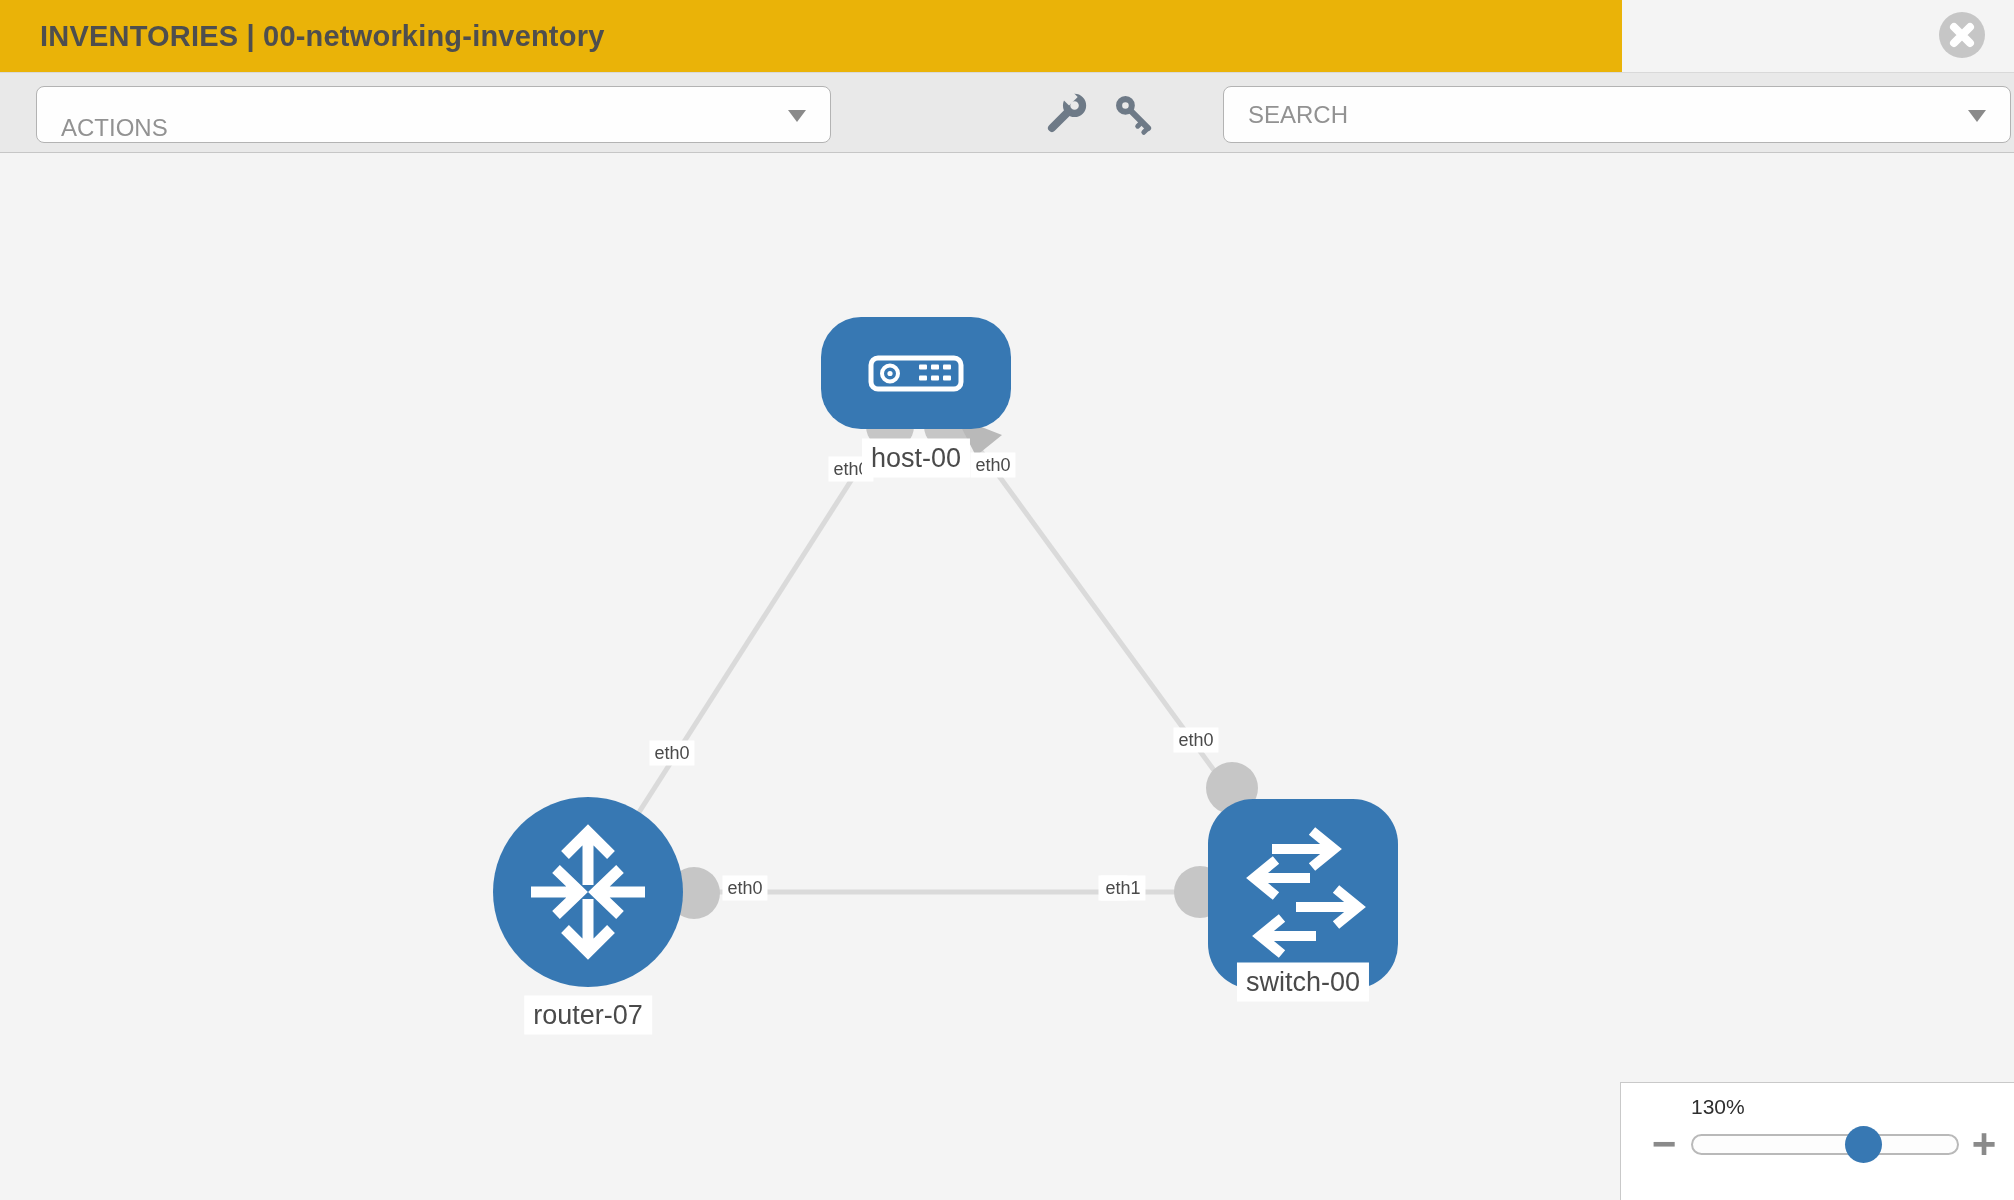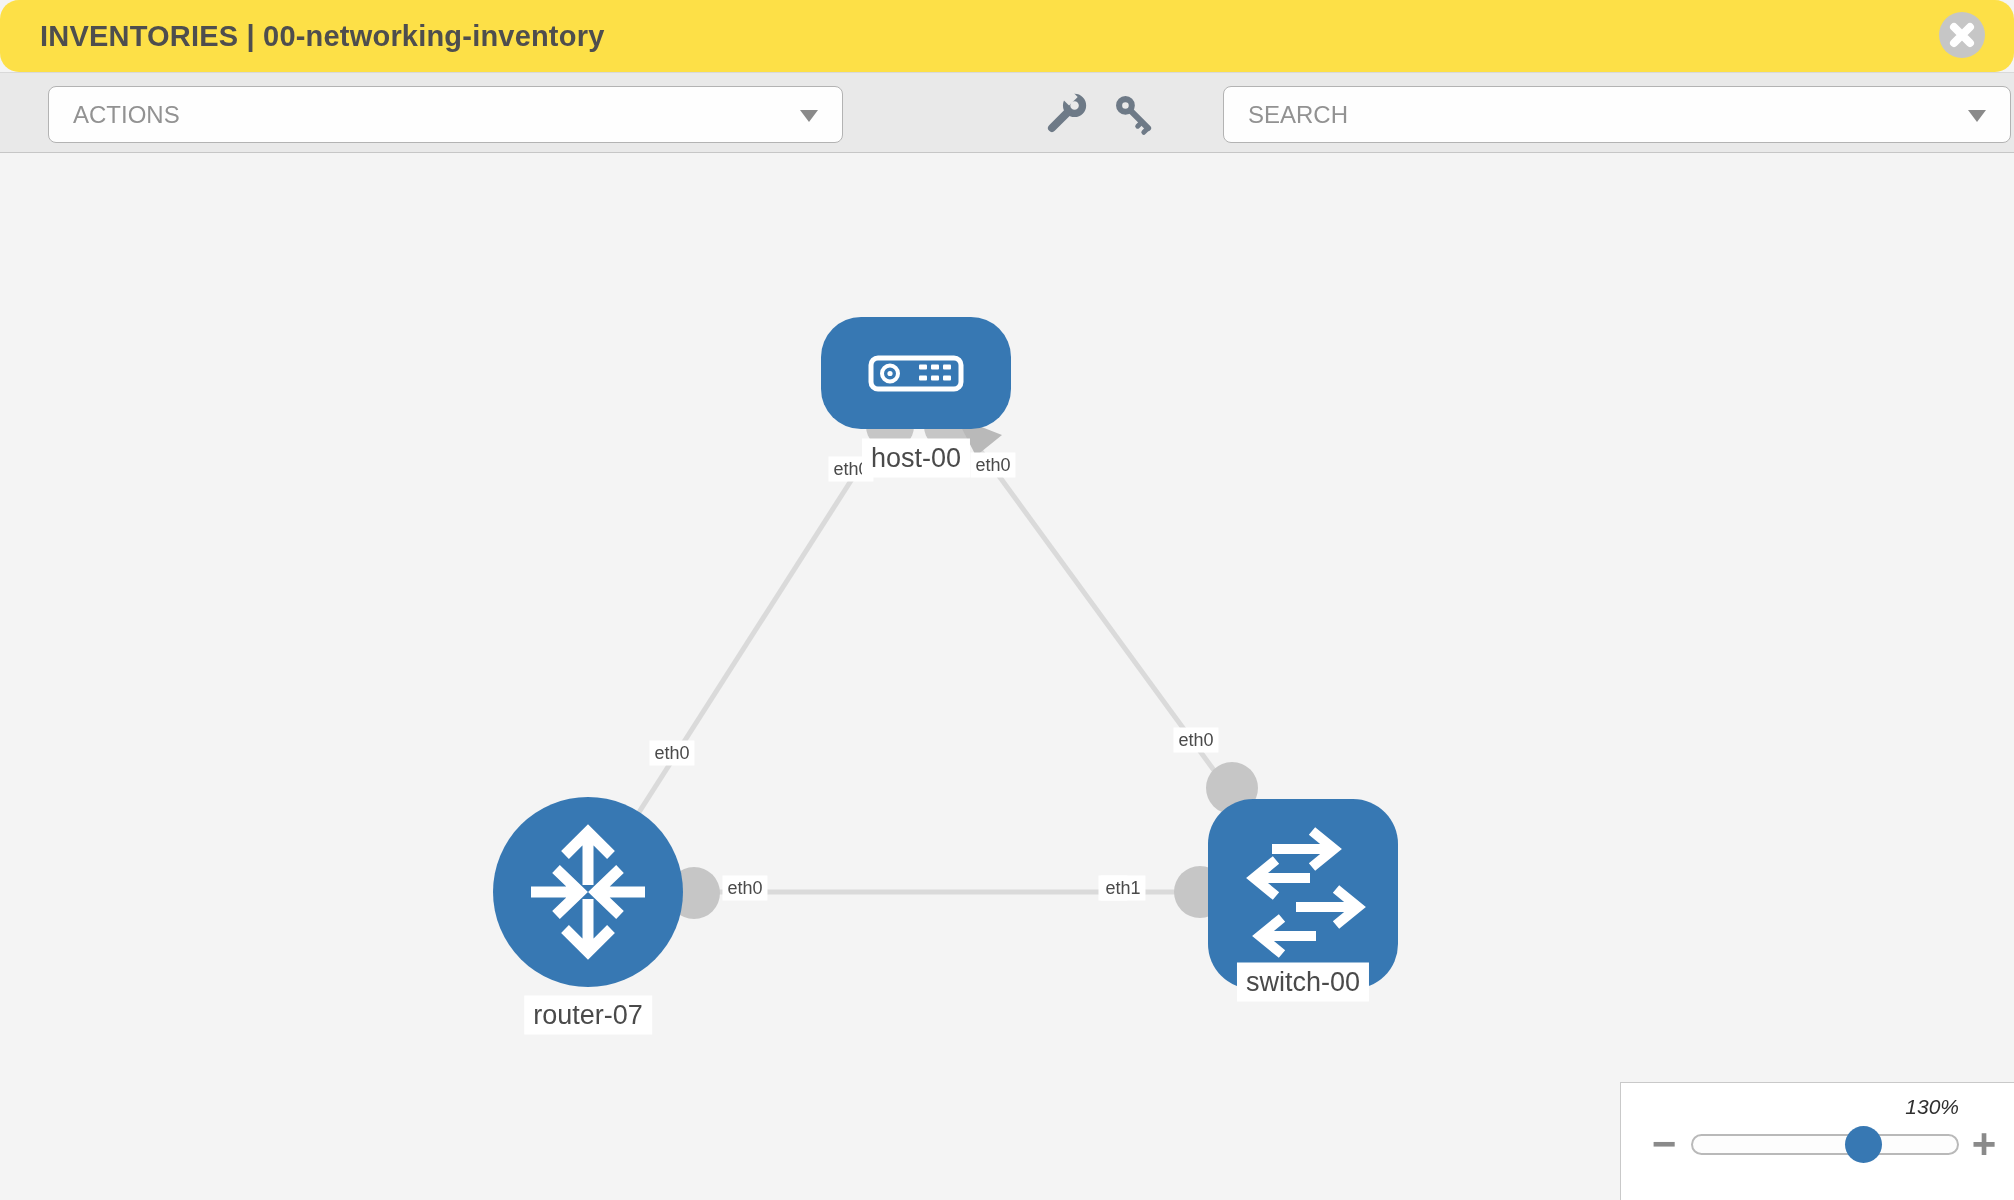--- a/index.html
+++ b/index.html
@@ -3,23 +3,22 @@
 <meta charset="utf-8">
 <style>
   * { box-sizing: border-box; }
   body { margin: 0; background: #ddd; }
   .page {
     position: relative; width: 2014px; height: 1200px; overflow: hidden;
     background: #f4f4f4; font-family: "Liberation Sans", sans-serif;
   }
   
   .header {
-    position: absolute; top: 0; left: 0; width: 2014px; height: 72px;
-    background: #fde047;
-    border-radius: 19px;
+    position: absolute; top: 0; left: 0; width: 1622px; height: 72px;
+    background: #eab308;
   }
   .page-title {
     position: absolute; left: 40px; top: 0; height: 72px; line-height: 72px;
     font-size: 29px; font-weight: 700; color: #4e4e4e; letter-spacing: 0.2px;
   }
   .close-btn {
     position: absolute; left: 1938px; top: 11px; width: 48px; height: 48px;
     border: none; background: transparent; padding: 0; cursor: pointer;
   }
   
@@ -32,21 +31,21 @@
     border: 1px solid #b3b3b3; border-radius: 8px;
     display: flex; align-items: center; padding: 0 24px;
     font-size: 24px; color: #929292; cursor: pointer;
   }
   .select-box .caret {
     position: absolute; right: 24px; top: 50%; margin-top: -5px;
     width: 0; height: 0;
     border-left: 9px solid transparent; border-right: 9px solid transparent;
     border-top: 12px solid #8a8a8a;
   }
-  .actions-box { left: 48px; width: 795px; }
+  .actions-box { left: 36px; width: 795px; align-items: flex-end; }
   .search-box  { left: 1183px; width: 788px; margin-left: 40px; }
   .tool-icon-btn {
     position: absolute; top: 14px; width: 54px; height: 54px;
     border: none; background: transparent; padding: 0; cursor: pointer;
     display: flex; align-items: center; justify-content: center;
   }
   .wrench-btn { left: 1039px; }
   .key-btn    { left: 1107px; }
   
   .canvas {
@@ -60,21 +59,21 @@
   }
   .node-label { font-size: 27px; padding: 4px 9px; }
   .eth-label  { font-size: 18px; padding: 2px 5px; }
   
   .zoom-panel {
     position: absolute; left: 1620px; top: 928px; width: 400px; height: 140px;
     background: #ffffff; border: 1px solid #c9c9c9;
   }
   .zoom-level {
     position: absolute; left: 70px; top: 12px; width: 268px;
-    text-align: right; font-size: 21px; color: #2f2f2f; font-style: italic;
+    text-align: left; font-size: 21px; color: #2f2f2f;
   }
   .zoom-btn {
     position: absolute; width: 44px; height: 44px; top: 39px;
     border: none; background: transparent; padding: 0; cursor: pointer;
     font-size: 42px; font-weight: 700; color: #8a8a8a; line-height: 40px;
     font-family: "Liberation Sans", sans-serif;
   }
   .zoom-out-btn { left: 21px; }
   .zoom-in-btn  { left: 341px; }
   .zoom-track {

